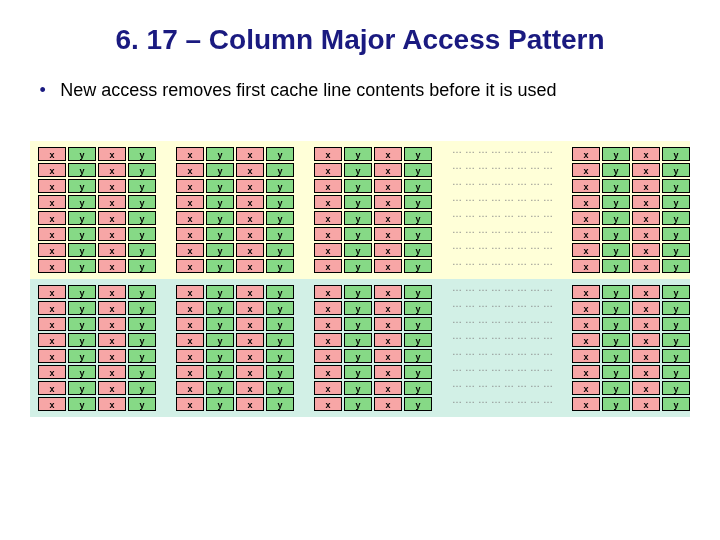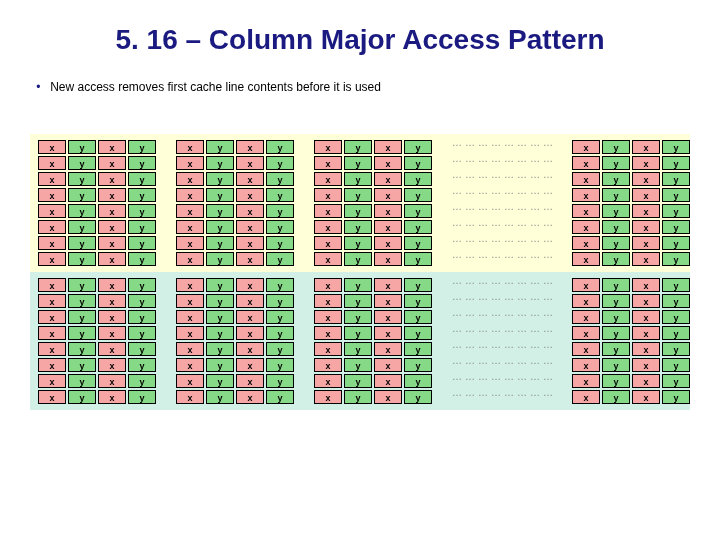--- a/index.html
+++ b/index.html
@@ -18,21 +18,21 @@
   }
   h1 {
     text-align: center;
     font-size: 28px;
     font-weight: bold;
     color: #1a1a80;
     margin: 10px 0 24px 0;
   }
   .bullet-line {
     font-family: Verdana, sans-serif;
-    font-size: 12px;
+    font-size: 18px;
     color: #000;
     margin-bottom: 40px;
   }
   .bullet {
     display: inline-block;
     width: 1.4em;
     text-align: center;
     color: #1a1a80;
   }
 
@@ -90,21 +90,21 @@
     font-size: 10px;
     letter-spacing: 3px;
     white-space: nowrap;
     overflow: hidden;
   }
 </style>
 </head>
 <body>
 
 <div class="slide">
-  <h1>5. 16 – Column Major Access Pattern</h1>
+  <h1>6. 17 – Column Major Access Pattern</h1>
   <div class="bullet-line">
     <span class="bullet">•</span>
     <span>New access removes first cache line contents before it is used</span>
   </div>
 </div>
 
 <div class="diagram" id="diagram">
     <div class="band top" style="background: rgb(255, 255, 216);">
       <div class="grid section">
         <div class="cell cx" style="background: rgb(247, 166, 166);">x</div>

